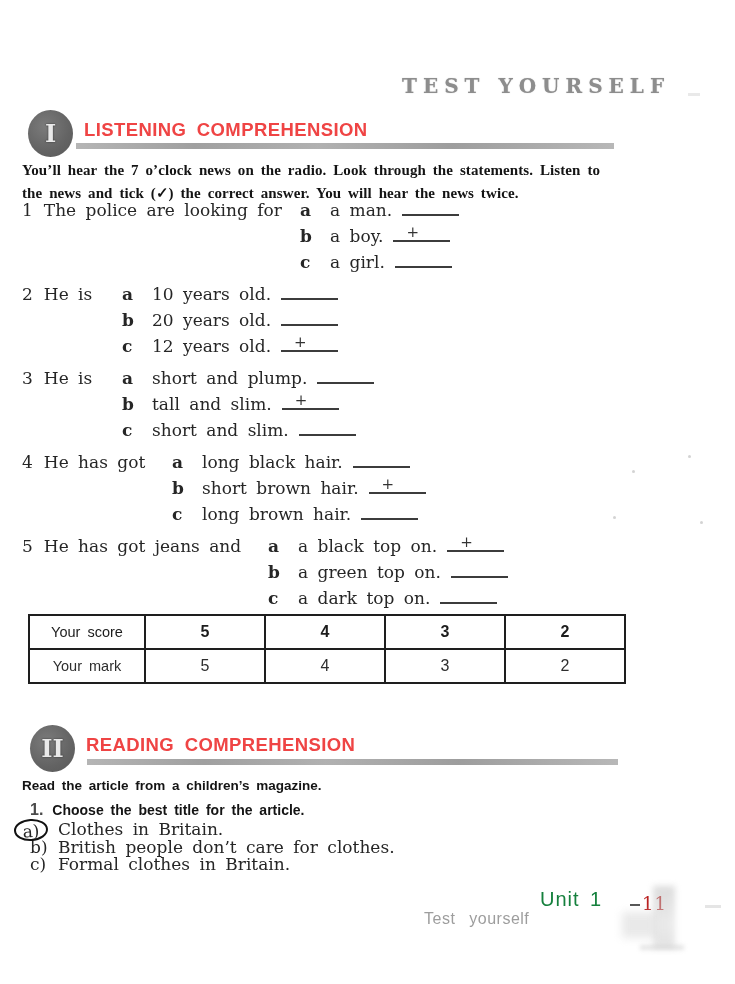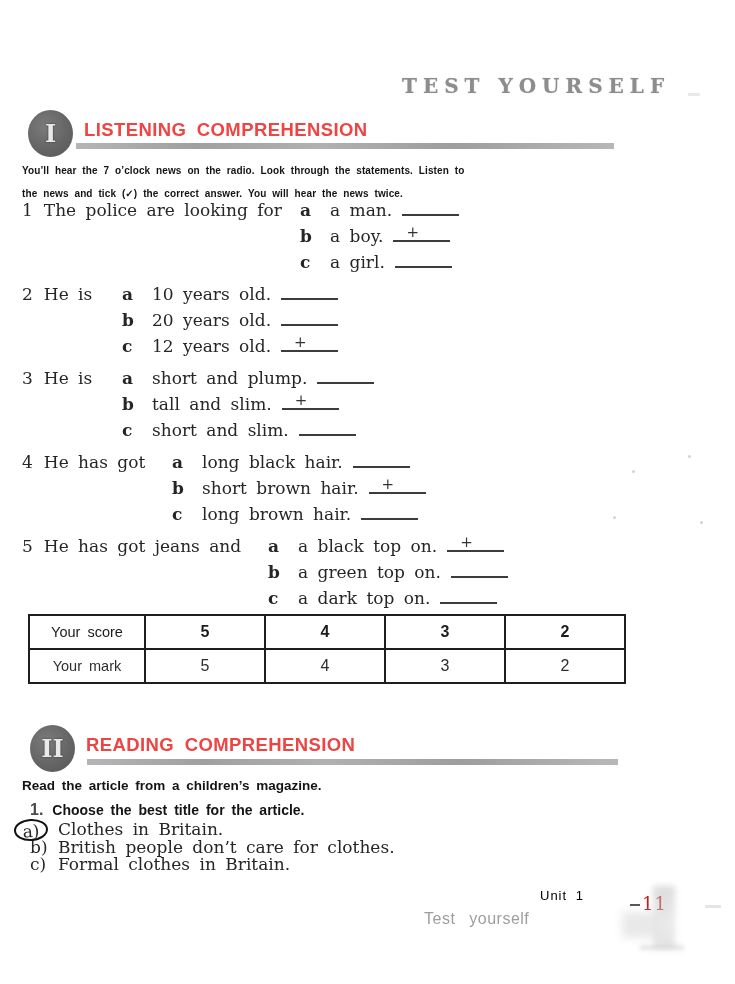--- a/index.html
+++ b/index.html
@@ -24,21 +24,21 @@
     color:#e9e9e9;text-shadow:0 0 2px #3f3f3f, 0 0 1px #333;}
   .section-title{position:absolute;left:56px;top:9px;font-family:"Liberation Sans",sans-serif;
     font-weight:700;font-size:18.5px;color:#ef4444;letter-spacing:.4px;word-spacing:5px;white-space:nowrap;}
   .section-bar{position:absolute;height:6px;opacity:.85;
     background:linear-gradient(90deg,#a8a8a8,#8f8f8f 22%,#a3a3a3 45%,#8c8c8c 70%,#ababab 100%);}
   .sec1 .section-bar{left:48px;top:33px;width:538px;}
   .sec2 .section-bar{left:57px;top:34px;width:531px;}
 
   
   .instructions{position:absolute;left:22px;top:159px;width:640px;
-    font-family:Liberation Sans, sans-serif;font-weight:700;font-size:10px;
+    font-family:Liberation Serif, serif;font-weight:700;font-size:15px;
     line-height:23px;color:#141414;word-spacing:3px;letter-spacing:.1px;}
   .instructions div{white-space:nowrap;}
 
   
   .questions{position:absolute;left:22px;top:197px;font-size:17px;word-spacing:4px;}
   .question{display:flex;margin-bottom:6px;}
   .stem{flex:0 0 auto;line-height:26px;white-space:nowrap;}
   .qnum{margin-right:11px;}
   .q1 .stem{width:278px;} .q2 .stem{width:100px;} .q3 .stem{width:100px;}
   .q4 .stem{width:150px;} .q5 .stem{width:246px;}
@@ -66,21 +66,21 @@
   .task-num{color:#4a4a4a;font-size:16px;margin-right:9px;}
   .reading-options{position:absolute;left:16px;top:821px;font-size:17px;word-spacing:4px;}
   .r-opt{display:flex;height:17.5px;line-height:17.5px;align-items:center;}
   .r-letter{width:42px;flex:0 0 auto;padding-left:14px;box-sizing:border-box;}
   .r-letter.circled{border:2.5px solid #121212;border-radius:50%;width:34px;height:22px;
     line-height:20px;text-align:center;padding-left:0;margin-left:-2px;margin-right:10px;
     transform:rotate(-3deg);}
 
   
   .footer-unit{position:absolute;left:540px;top:888px;font-family:"Liberation Sans",sans-serif;
-    font-size:13px;color:#000000;letter-spacing:1px;word-spacing:4px;}
+    font-size:20px;color:#15803d;letter-spacing:1px;word-spacing:4px;}
   .footer-test{position:absolute;left:424px;top:910px;font-family:"Liberation Sans",sans-serif;
     font-size:16px;color:#9d9d9d;word-spacing:9px;letter-spacing:.5px;}
   .page-number{position:absolute;left:630px;top:893px;font-size:18px;font-weight:400;
     color:#b91c1c;letter-spacing:1px;}
   .page-number:before{content:"";display:inline-block;width:10px;height:2px;background:#555;
     vertical-align:middle;margin-right:2px;}
 
   
   .smudge1{position:absolute;left:653px;top:886px;width:22px;height:62px;
     background:linear-gradient(180deg,#b9b9b9,#d7d7d7 60%,#c9c9c9);filter:blur(3px);opacity:.5;}

